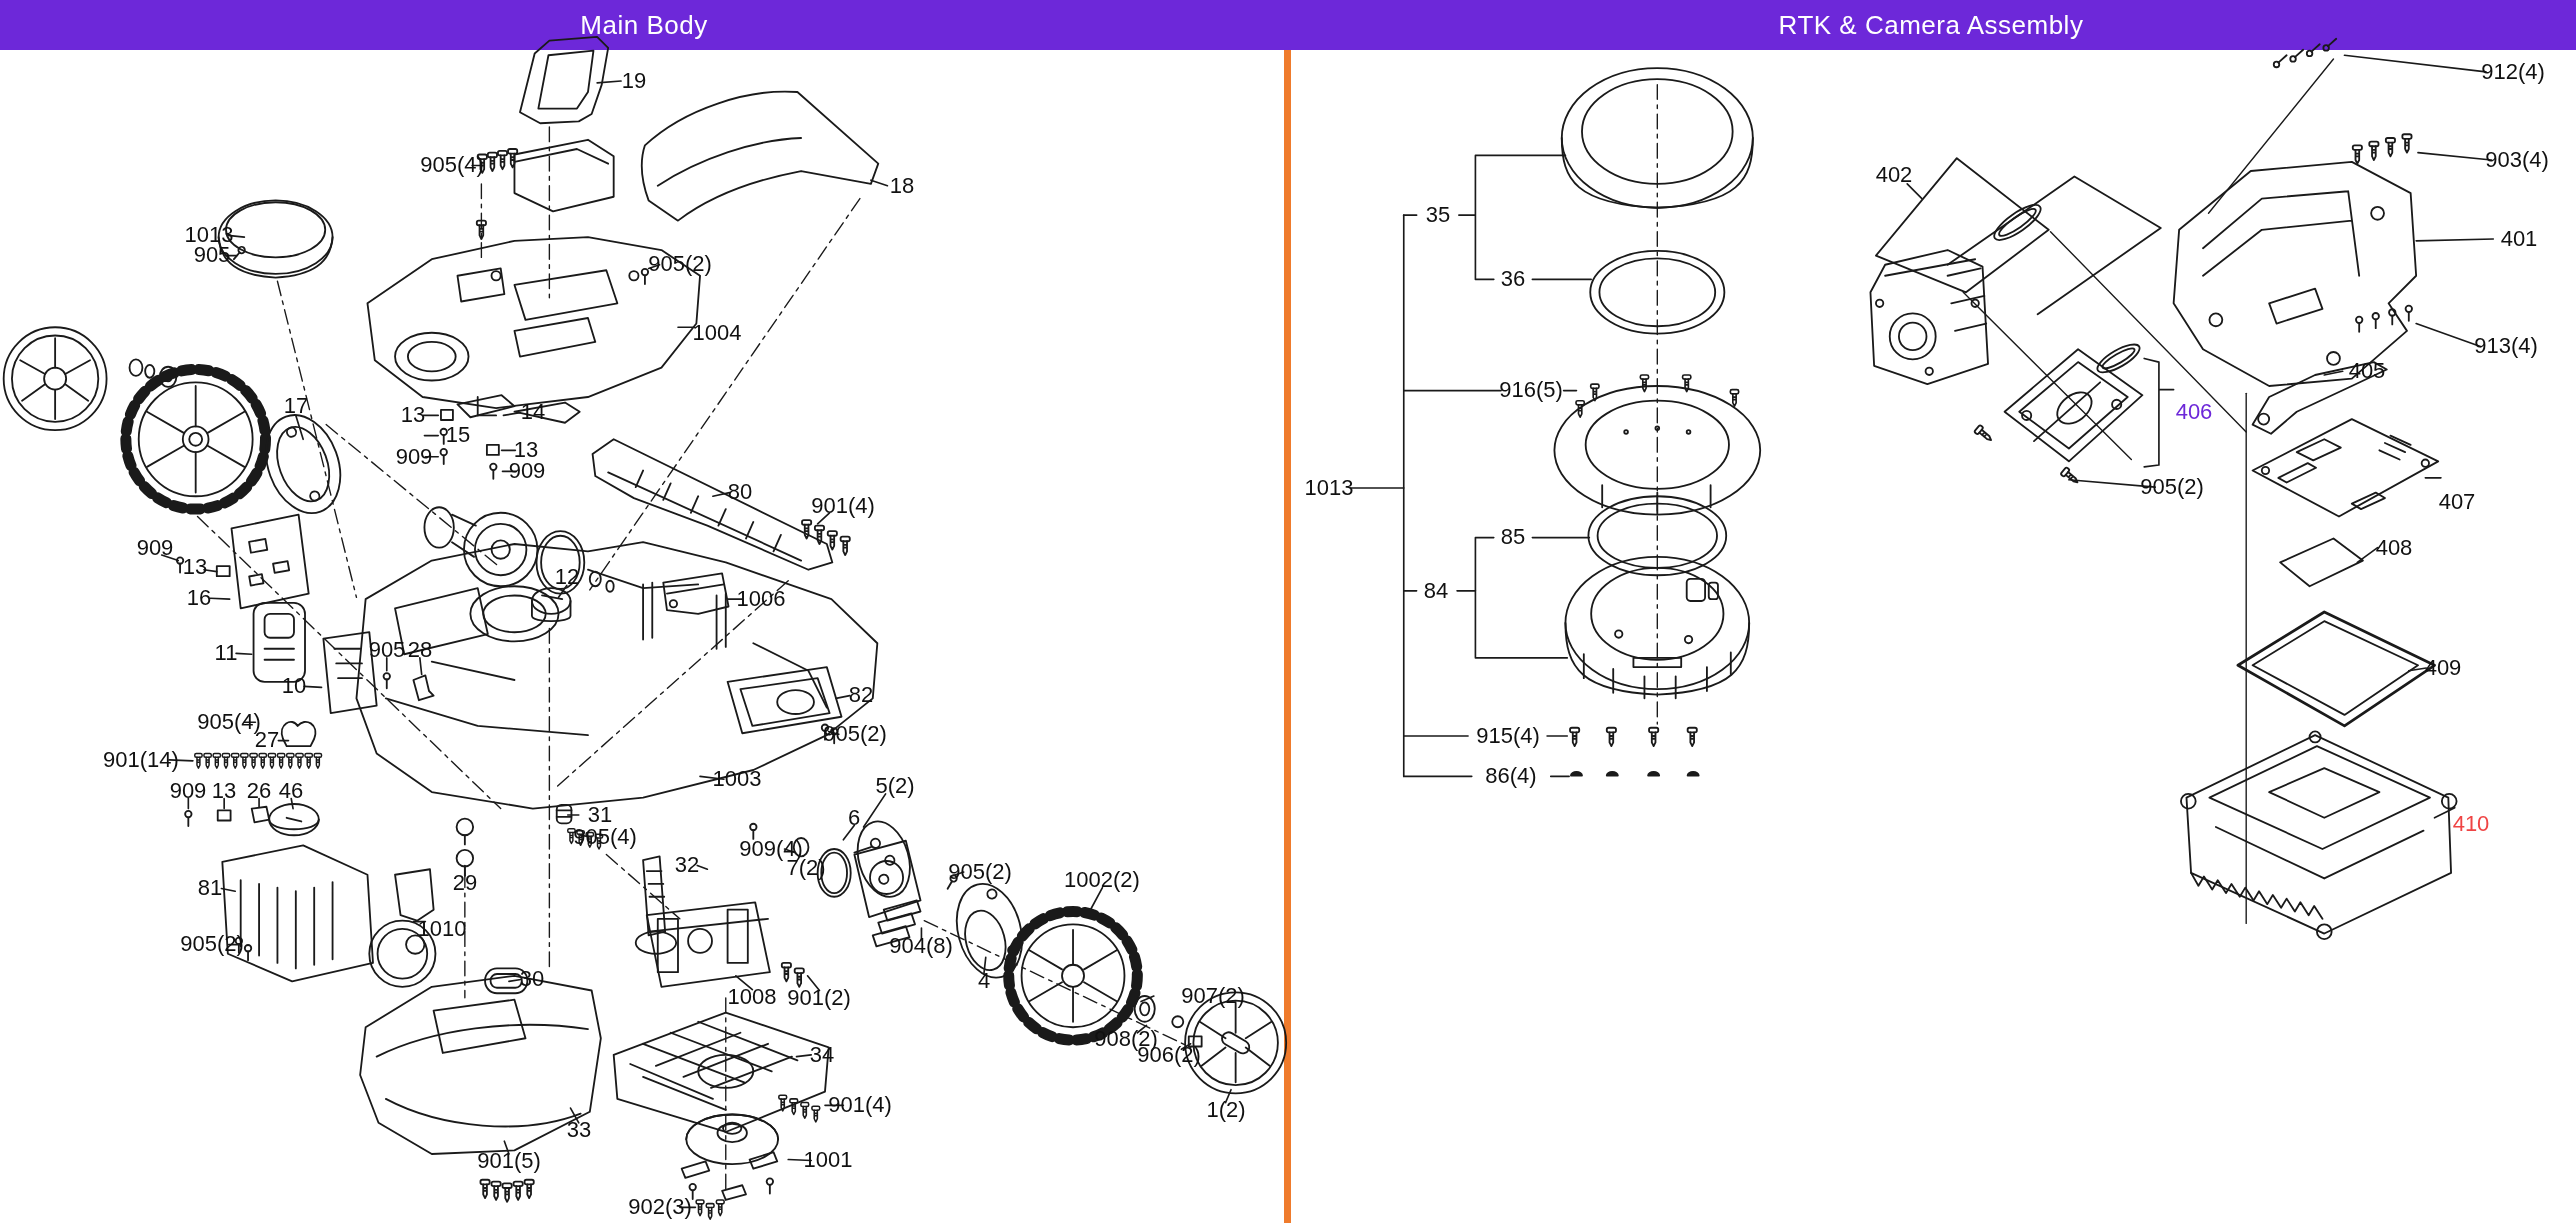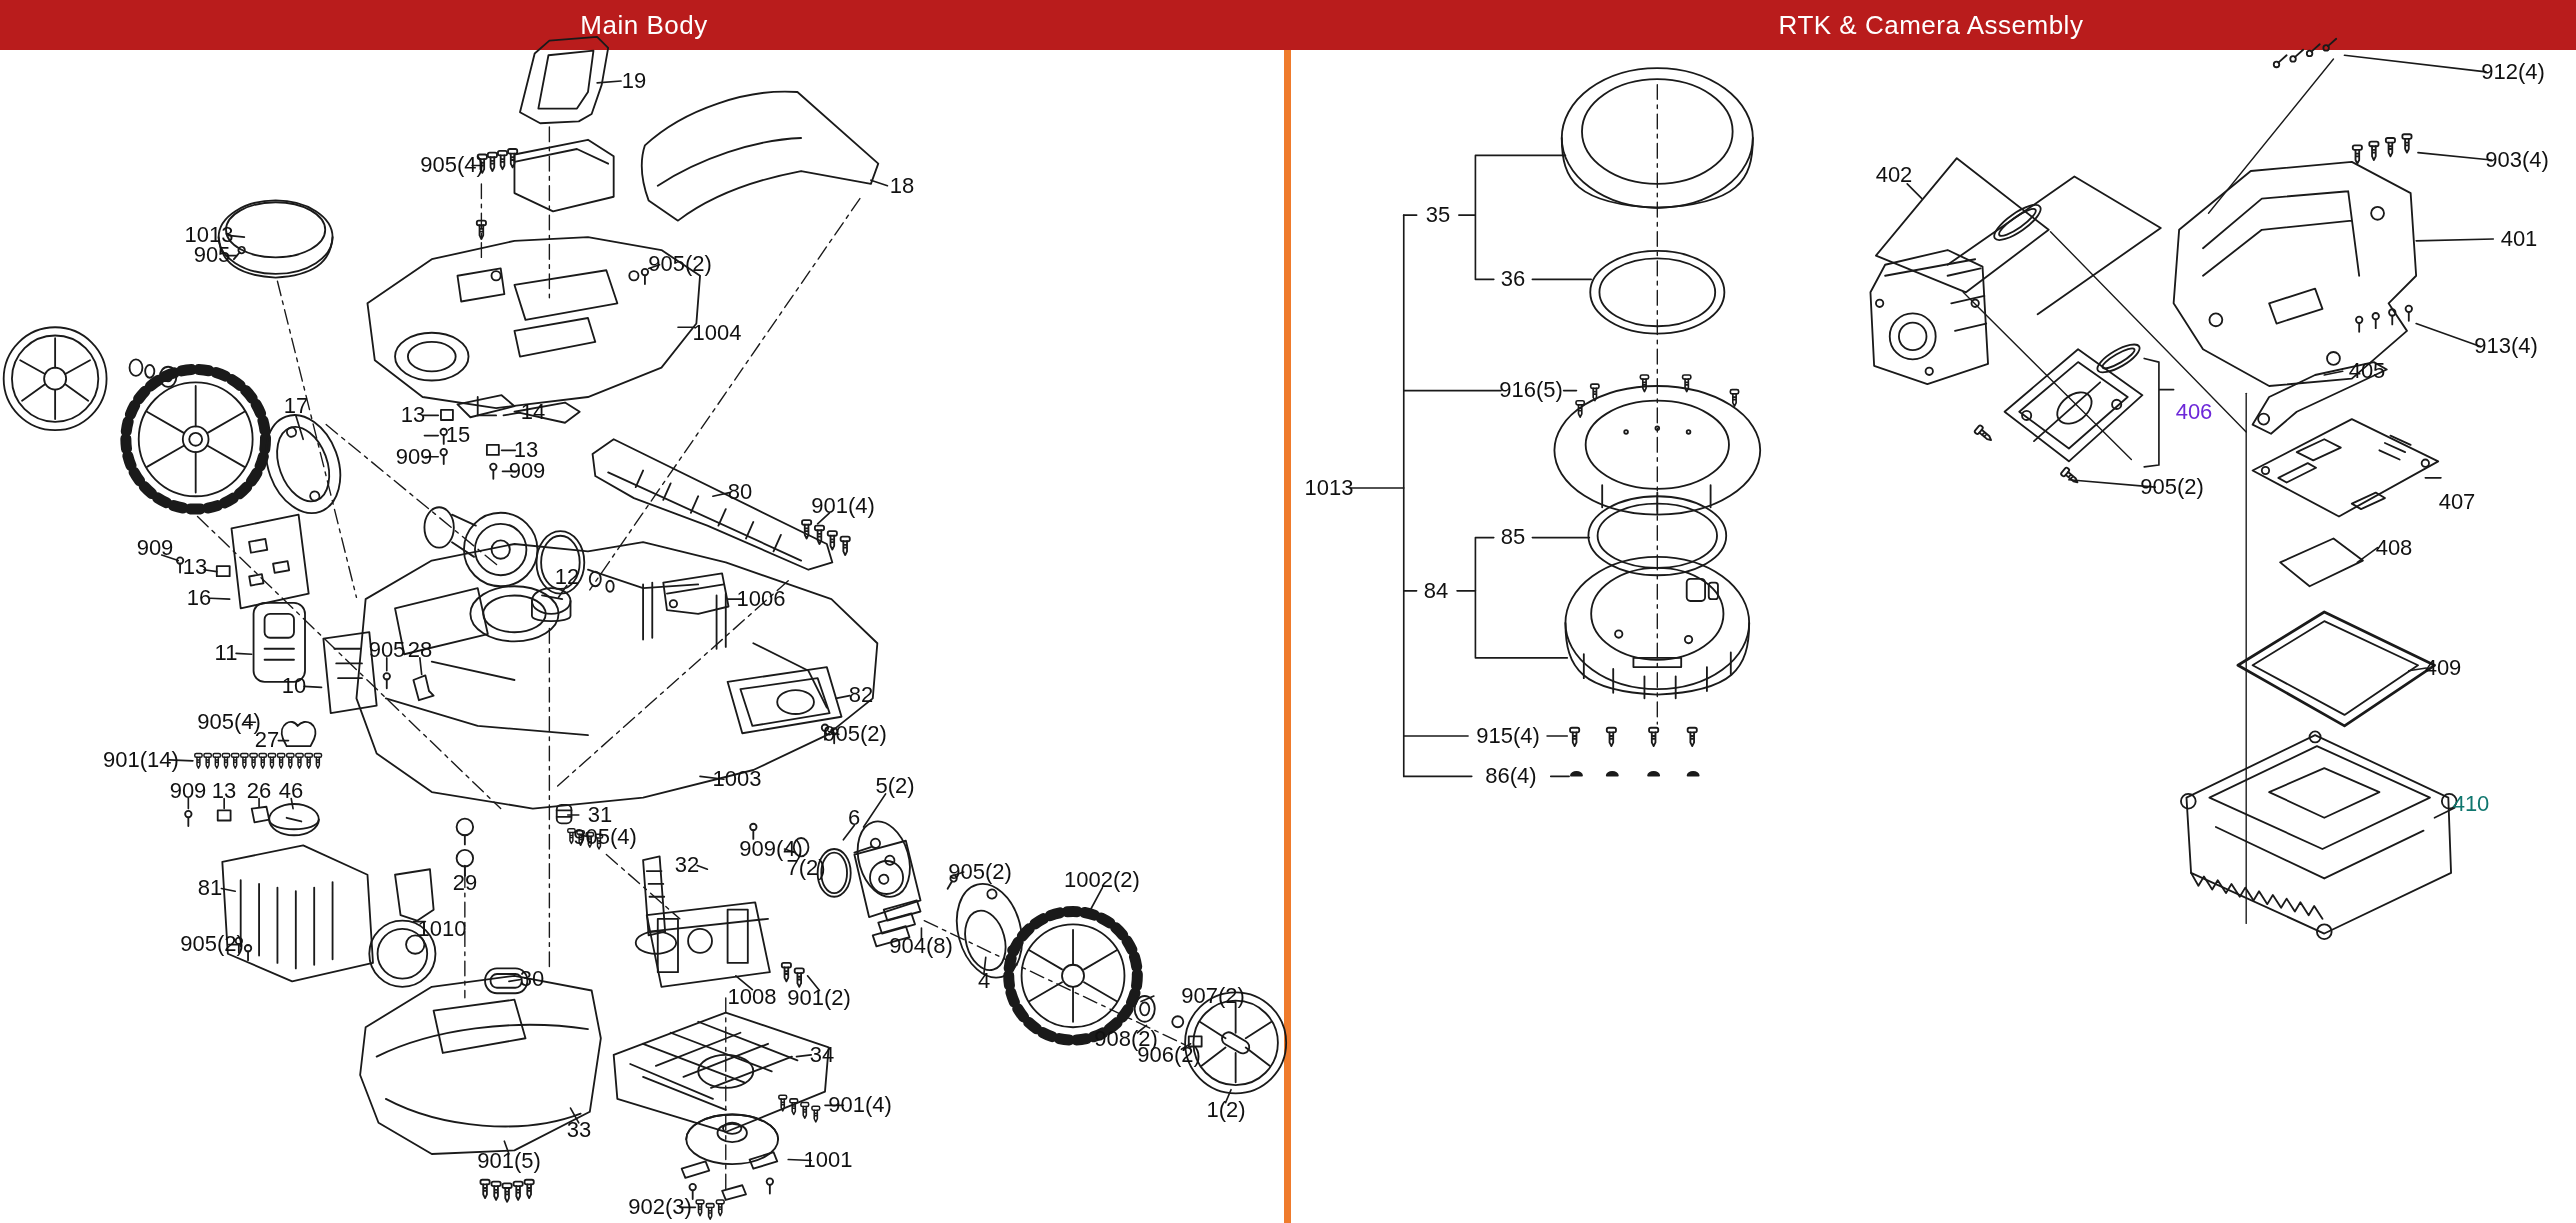--- a/index.html
+++ b/index.html
@@ -11,21 +11,21 @@
   .divider{position:absolute;width:7.3px;}
   .art{position:absolute;left:0;top:0;}
   .plabel{position:absolute;transform:translate(-50%,-50%);color:#111;
           font-size:22px;line-height:1;white-space:nowrap;}
 </style>
 </head>
 <body>
 
 <div class="stage">
 
-  <div class="hdr" id="hdr-band" style="background: #b91c1c;">
+  <div class="hdr" id="hdr-band" style="background: #6d28d9;">
     <span class="hdr-title" style="left:644px">Main Body</span>
     <span class="hdr-title" style="left:1931px">RTK &amp; Camera Assembly</span>
   </div>
 
   <div class="divider" id="divider" style="left: 1284px; top: 50px; height: 1174px; background: rgb(239, 123, 44);"></div>
 
   <svg class="art" width="2576" height="1224" viewBox="0 0 2804 1332">
     <defs>
       <g id="scrV" fill="none">
         <rect x="-5" y="0" width="10" height="5" rx="2"></rect>
@@ -741,21 +741,21 @@
       <span class="plabel" style="left: 2517px; top: 160px; color: rgb(17, 17, 17);">903(4)</span>
       <span class="plabel" style="left: 1894px; top: 175px; color: rgb(17, 17, 17);">402</span>
       <span class="plabel" style="left: 2519px; top: 239px; color: rgb(17, 17, 17);">401</span>
       <span class="plabel" style="left: 2506px; top: 346px; color: rgb(17, 17, 17);">913(4)</span>
       <span class="plabel" style="left: 2367px; top: 371px; color: rgb(17, 17, 17);">405</span>
       <span class="plabel" style="left: 2194px; top: 412px; color: #6d28d9;">406</span>
       <span class="plabel" style="left: 2172px; top: 487px; color: rgb(17, 17, 17);">905(2)</span>
       <span class="plabel" style="left: 2457px; top: 502px; color: rgb(17, 17, 17);">407</span>
       <span class="plabel" style="left: 2394px; top: 548px; color: rgb(17, 17, 17);">408</span>
       <span class="plabel" style="left: 2443px; top: 668px; color: rgb(17, 17, 17);">409</span>
-      <span class="plabel" style="left: 2471px; top: 804px; color: #0f766e;">410</span>
+      <span class="plabel" style="left: 2471px; top: 824px; color: #ef4444;">410</span>
       <span class="plabel" style="left: 1438px; top: 215px; color: rgb(17, 17, 17);">35</span>
       <span class="plabel" style="left: 1513px; top: 279px; color: rgb(17, 17, 17);">36</span>
       <span class="plabel" style="left: 1531px; top: 390px; color: rgb(17, 17, 17);">916(5)</span>
       <span class="plabel" style="left: 1329px; top: 488px; color: rgb(17, 17, 17);">1013</span>
       <span class="plabel" style="left: 1513px; top: 537px; color: rgb(17, 17, 17);">85</span>
       <span class="plabel" style="left: 1436px; top: 591px; color: rgb(17, 17, 17);">84</span>
       <span class="plabel" style="left: 1508px; top: 736px; color: rgb(17, 17, 17);">915(4)</span>
       <span class="plabel" style="left: 1511px; top: 776px; color: rgb(17, 17, 17);">86(4)</span>
     </div>
 

